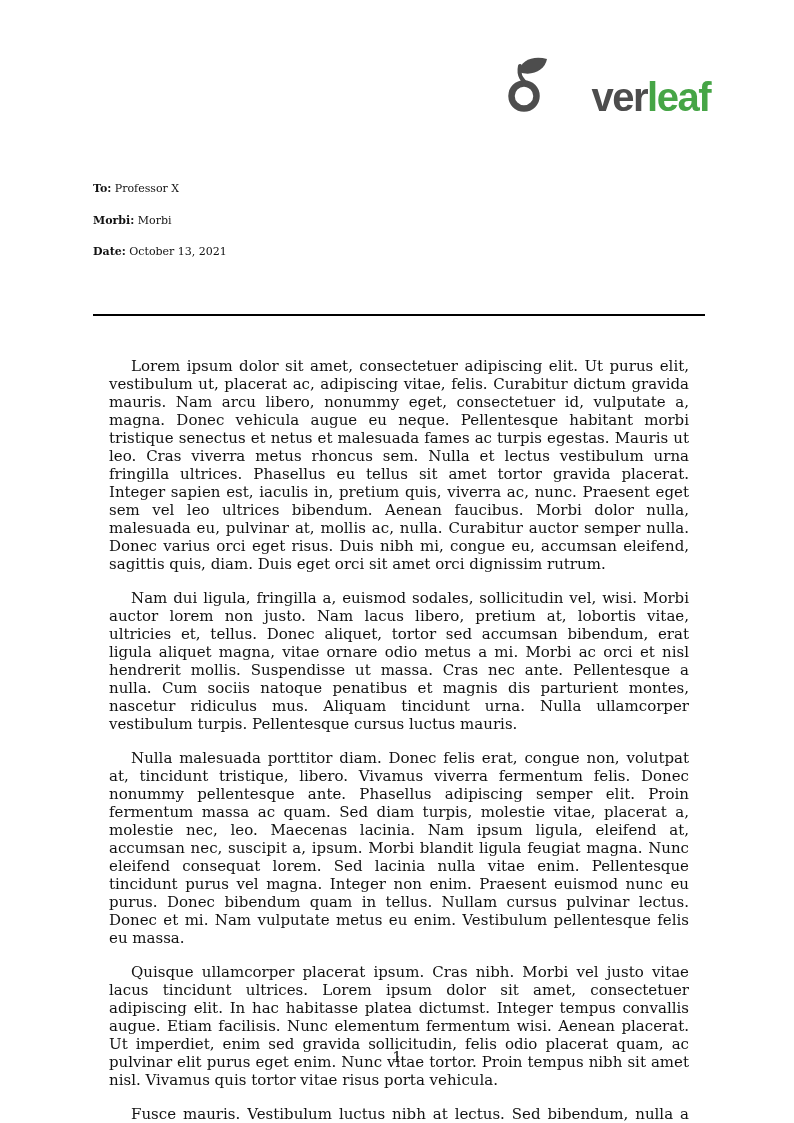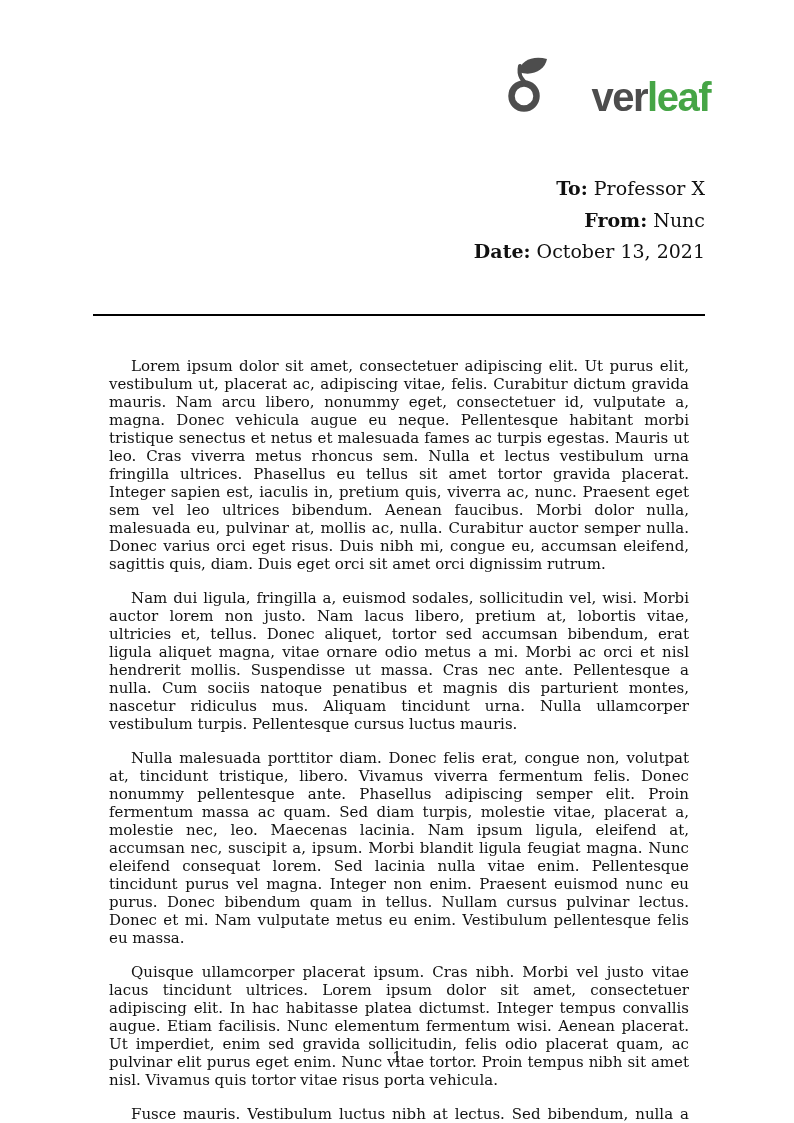--- a/index.html
+++ b/index.html
@@ -35,22 +35,21 @@
   }
   .logo-gray { color: #4d4d4d; }
   .logo-green { color: #46a546; }
 
   
   .memo-header {
     position: absolute;
     top: 179px;
     left: 93px;
     width: 612px;
-    font-size: 19px;
-    text-align: right;
+    font-size: 11px;
   }
   .memo-field { margin-bottom: 12.5px; line-height: 19px; }
   .memo-label { font-weight: 700; }
   .memo-value { font-weight: 400; }
 
   
   .rule {
     position: absolute;
     top: 314px;
     left: 93px;
@@ -104,22 +103,22 @@
     </span>
     <span class="logo-text"><span class="logo-gray">ver</span><span class="logo-green">leaf</span></span>
   </div>
 
   <div class="memo-header">
     <div class="memo-field">
       <span class="memo-label">To:</span>
       <span class="memo-value">Professor X</span>
     </div>
     <div class="memo-field">
-      <span class="memo-label">From:</span>
-      <span class="memo-value">Nunc</span>
+      <span class="memo-label">Morbi:</span>
+      <span class="memo-value">Morbi</span>
     </div>
     <div class="memo-field">
       <span class="memo-label">Date:</span>
       <span class="memo-value">October 13, 2021</span>
     </div>
   </div>
 
   <div class="rule"></div>
 
   <div class="memo-body">

